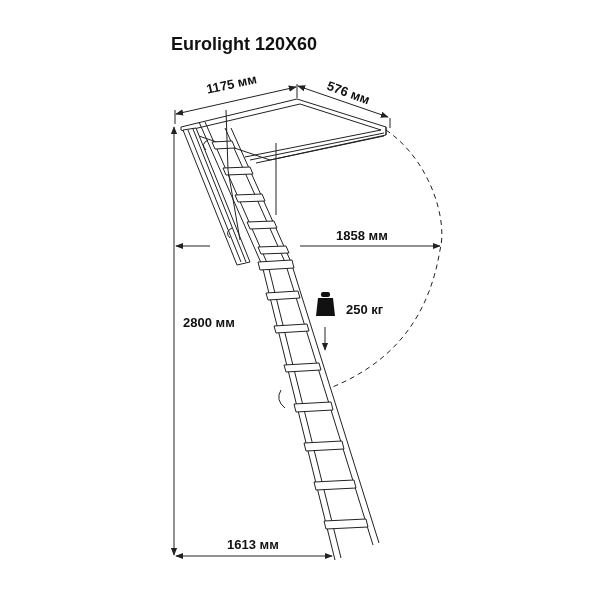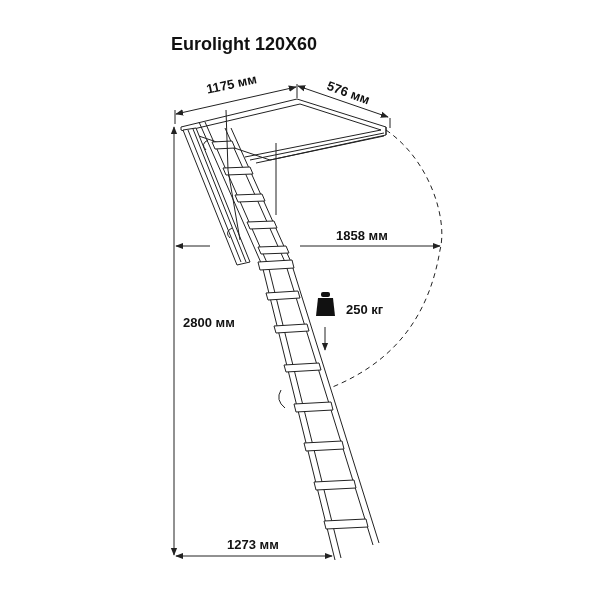--- a/index.html
+++ b/index.html
@@ -102,14 +102,14 @@
       <path d="M318,298 h15 l2,18 h-19 z"></path>
     </g>
   </svg>
 
   <div class="title">Eurolight 120X60</div>
   <div class="lbl" style="left:205px; top:82px; transform:rotate(-12deg); transform-origin:left top;">1175 мм</div>
   <div class="lbl" style="left:330px; top:78px; transform:rotate(20deg); transform-origin:left top;">576 мм</div>
   <div class="lbl" style="left:336px; top:228px;">1858 мм</div>
   <div class="lbl" style="left:183px; top:292px;margin-top:23px;">2800 мм</div>
   <div class="lbl" style="left:346px; top:302px;">250 кг</div>
-  <div class="lbl" style="left:227px; top:537px;">1273 мм</div>
+  <div class="lbl" style="left:227px; top:537px;">1613 мм</div>
 </div>
 
 </body></html>

